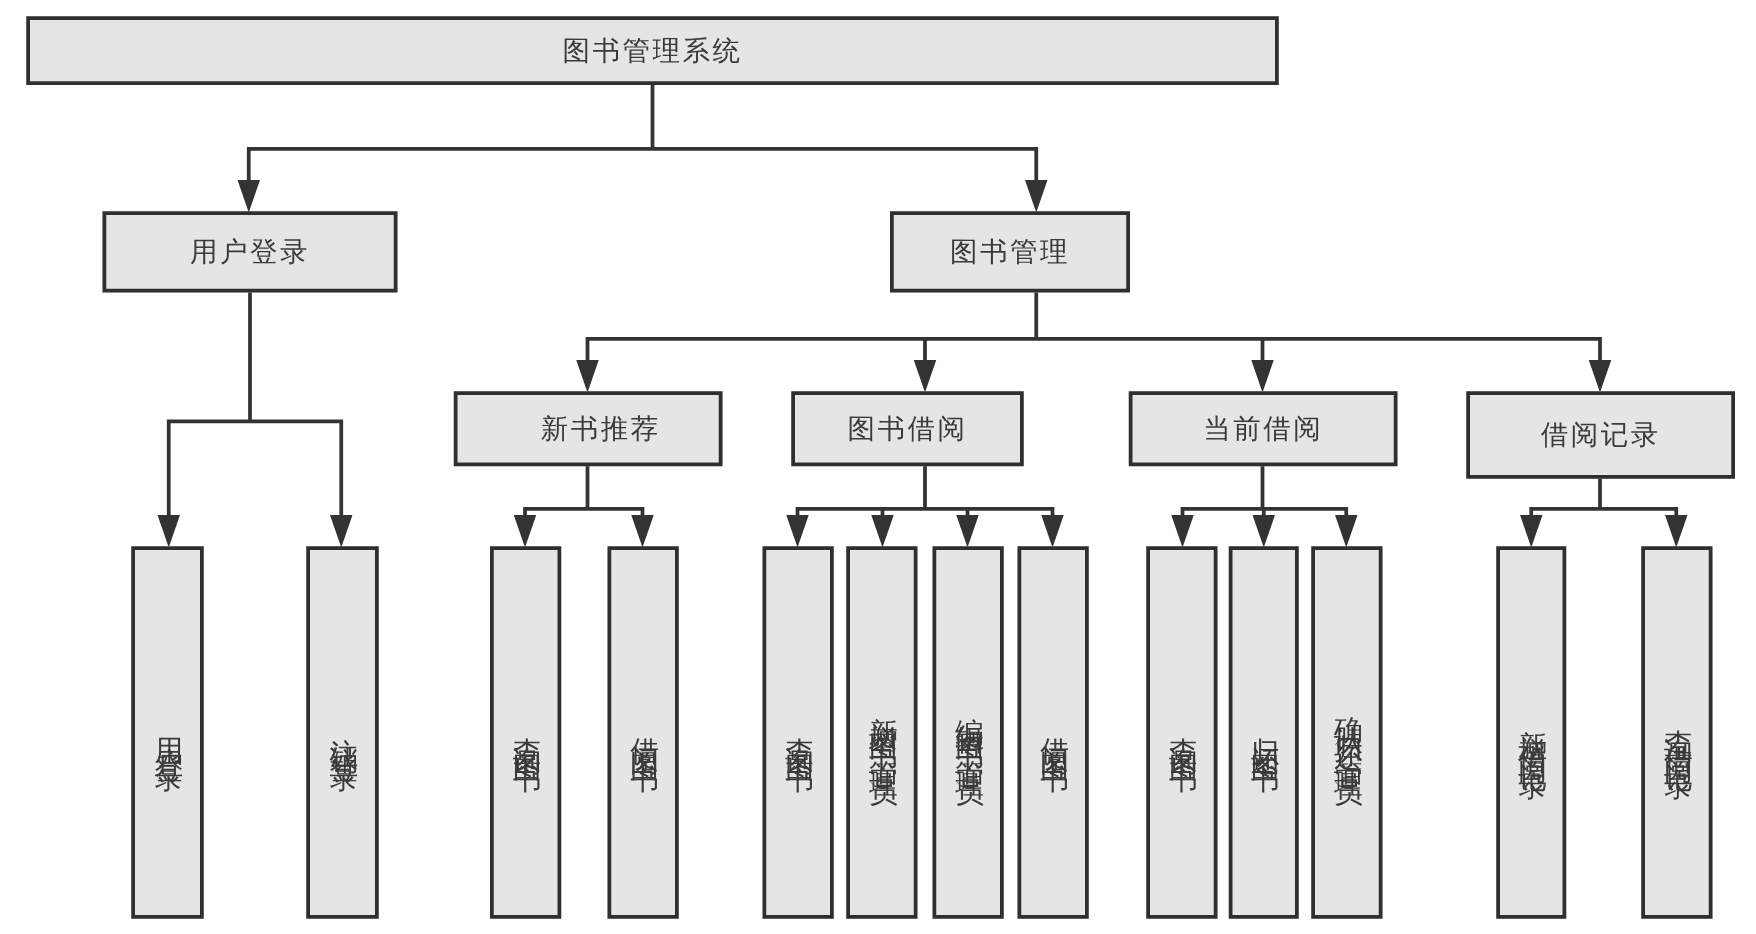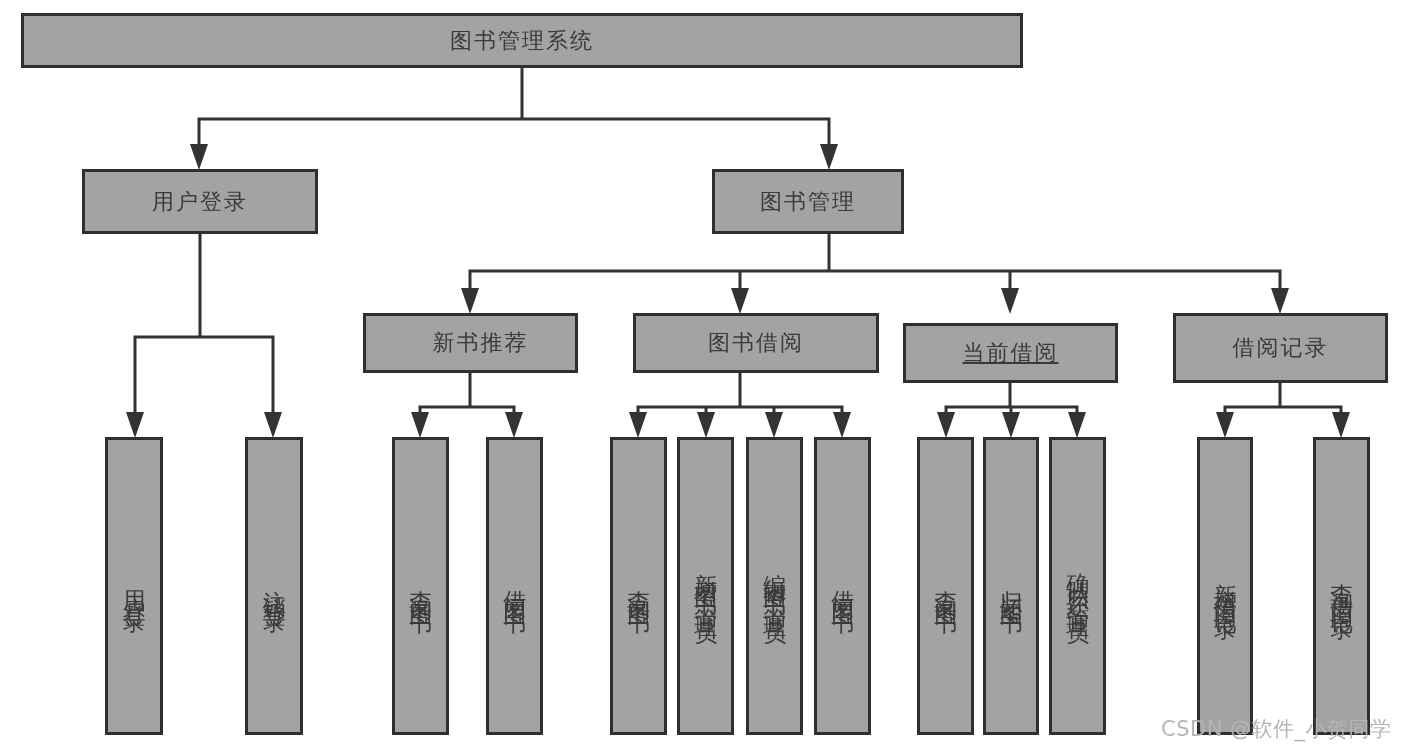--- a/index.html
+++ b/index.html
@@ -10,21 +10,21 @@
     font-family:"DejaVu Sans", sans-serif;
     overflow:hidden;
   }
   .connectors { position:absolute; left:0; top:0; width:1405px; height:747px; }
   .connectors path { stroke:var(--line,#333333); stroke-width:3; fill:none; stroke-linecap:square; }
   .connectors polygon { fill:var(--line,#333333); stroke:none; }
 
   .node {
     position:absolute; box-sizing:border-box;
     border:3px solid var(--border,#2f2f2f);
-    background:#a3a3a3;
+    background:#e5e5e5;
     display:flex; align-items:center; justify-content:center;
     color:var(--text,#3a3a3a);
     z-index:2;
   }
   .h-node { font-size:22px; letter-spacing:2px; white-space:nowrap; }
   .v-node span {
     writing-mode:vertical-rl;
     text-orientation:mixed;
     font-size:23px;
     letter-spacing:7px;
@@ -82,24 +82,24 @@
   <div class="node h-node" style="left:82px; top:169px; width:236px; height:65px;">
     <span>用户登录</span>
   </div>
   <div class="node h-node" style="left:712px; top:169px; width:192px; height:65px;">
     <span>图书管理</span>
   </div>
 
   <div class="node h-node" style="left:363px; top:313px; width:215px; height:60px;padding-left:20px;">
     <span>新书推荐</span>
   </div>
-  <div class="node h-node" style="left:633px; top:313px; width:246px; height:60px;">
+  <div class="node h-node" style="left:633px; top:313px; width:186px; height:60px;">
     <span>图书借阅</span>
   </div>
-  <div class="node h-node" style="left:903px; top:323px; width:215px; height:60px;text-decoration:underline;">
+  <div class="node h-node" style="left:903px; top:313px; width:215px; height:60px;">
     <span>当前借阅</span>
   </div>
   <div class="node h-node" style="left:1173px; top:313px; width:215px; height:70px;">
     <span>借阅记录</span>
   </div>
 
   <div class="node v-node" style="left:105px; top:437px; width:58px; height:298px;">
     <span>用户登录</span>
   </div>
   <div class="node v-node" style="left:245px; top:437px; width:58px; height:298px;">
@@ -136,15 +136,14 @@
     <span>确认归还（管理员）</span>
   </div>
 
   <div class="node v-node" style="left:1197px; top:437px; width:56px; height:298px;">
     <span>新增借阅记录</span>
   </div>
   <div class="node v-node" style="left:1313px; top:437px; width:57px; height:298px;">
     <span>查询借阅记录</span>
   </div>
 
-  <div class="watermark">CSDN @软件_小贺同学</div>
 
 </div>
 
 </body></html>

